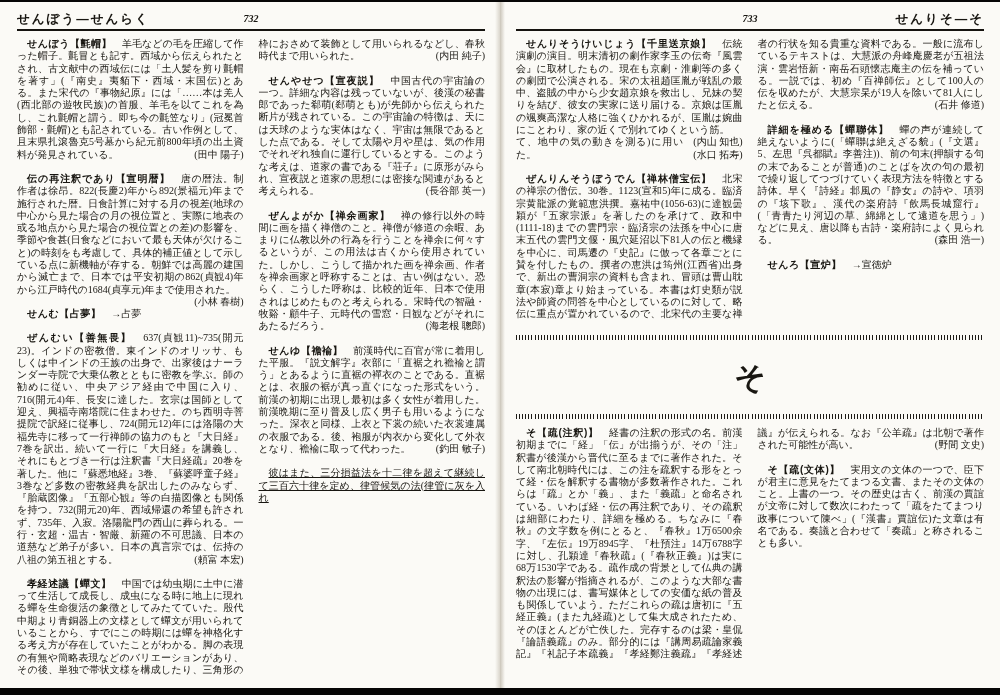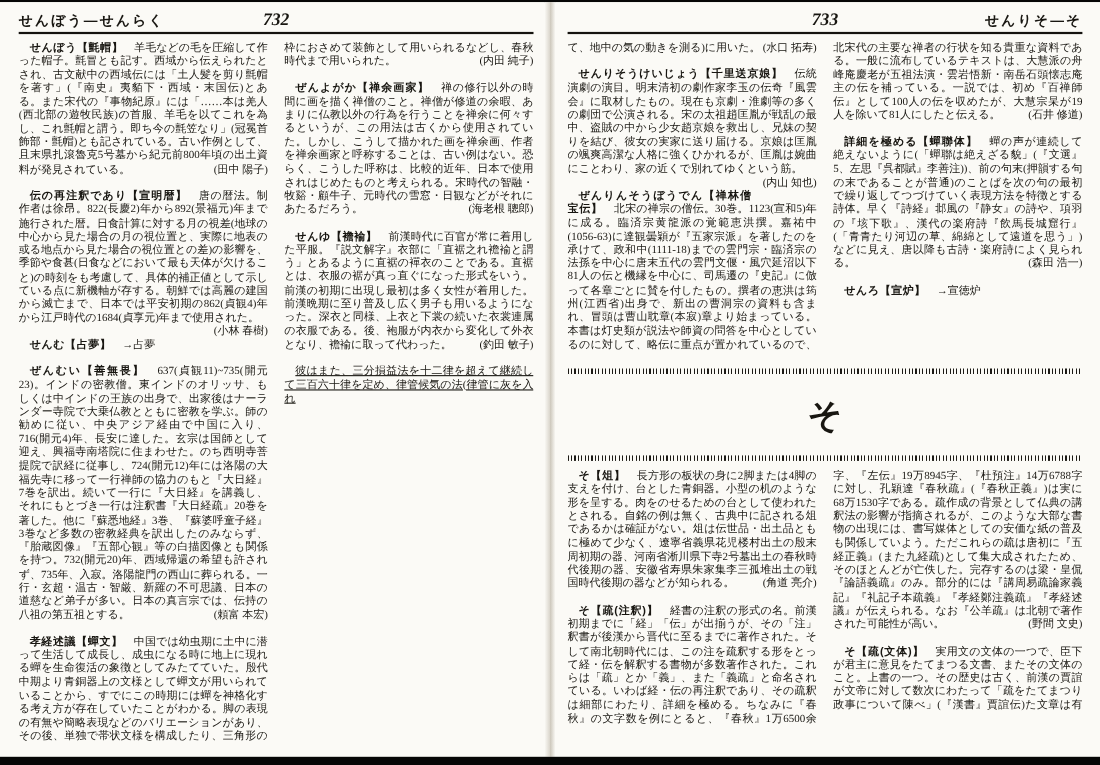--- a/index.html
+++ b/index.html
@@ -21,21 +21,21 @@
 
   .page-header { position:relative; height:22px; border-bottom:2px solid #15130f; margin-bottom:7px; }
   .running-head {
     font-family:"Liberation Sans","DejaVu Sans",sans-serif;
     font-weight:bold; font-size:12.5px; letter-spacing:2px; line-height:20px;
   }
   .page.left  .running-head { float:left; }
   .page.right .running-head { float:right; }
   .page-number {
     position:absolute; left:50%; transform:translateX(-50%);
-    font-style:italic; font-weight:bold; font-size:16px; line-height:19px;
+    font-style:italic; font-weight:bold; font-size:10px; line-height:19px;
     font-family:"Liberation Serif","DejaVu Serif",serif;
   }
 
   .page-body {
     column-count:2; column-gap:15px; column-fill:auto;
     text-align:justify; overflow:hidden;
     font-size:10px; line-height:12.3px;
   }
   .page.left .page-body { height:645px; }
   .page-body.top { height:288px; }
@@ -85,65 +85,65 @@
           <div class="entry">
             <p class="first"><b class="ehead">せんむ【占夢】</b>　→占夢</p>
           </div>
           <div class="entry">
             <p class="first"><b class="ehead">ぜんむい【善無畏】</b>　637(貞観11)~735(開元23)。インドの密教僧。東インドのオリッサ、もしくは中インドの王族の出身で、出家後はナーランダー寺院で大乗仏教とともに密教を学ぶ。師の勧めに従い、中央アジア経由で中国に入り、716(開元4)年、長安に達した。玄宗は国師として迎え、興福寺南塔院に住まわせた。のち西明寺菩提院で訳経に従事し、724(開元12)年には洛陽の大福先寺に移って一行禅師の協力のもと『大日経』7巻を訳出。続いて一行に『大日経』を講義し、それにもとづき一行は注釈書『大日経疏』20巻を著した。他に『蘇悉地経』3巻、『蘇婆呼童子経』3巻など多数の密教経典を訳出したのみならず、『胎蔵図像』『五部心観』等の白描図像とも関係を持つ。732(開元20)年、西域帰還の希望も許されず、735年、入寂。洛陽龍門の西山に葬られる。一行・玄超・温古・智厳、新羅の不可思議、日本の道慈など弟子が多い。日本の真言宗では、伝持の八祖の第五祖とする。<span class="sig">(頼富 本宏)</span></p>
           </div>
           <div class="entry">
             <p class="first"><b class="ehead">孝経述議【蟬文】</b>　中国では幼虫期に土中に潜って生活して成長し、成虫になる時に地上に現れる蟬を生命復活の象徴としてみたてていた。殷代中期より青銅器上の文様として蟬文が用いられていることから、すでにこの時期には蟬を神格化する考え方が存在していたことがわかる。脚の表現の有無や簡略表現などのバリエーションがあり、その後、単独で帯状文様を構成したり、三角形の枠におさめて装飾として用いられるなどし、春秋時代まで用いられた。<span class="sig">(内田 純子)</span></p>
           </div>
           <div class="entry">
+            <p class="first"><b class="ehead">せんやせつ【宣夜説】</b>　中国古代の宇宙論の一つ。詳細な内容は残っていないが、後漢の秘書郎であった郗萌(郄萌とも)が先師から伝えられた断片が残されている。この宇宙論の特徴は、天には天球のような実体はなく、宇宙は無限であるとした点である。そして太陽や月や星は、気の作用でそれぞれ独自に運行しているとする。このような考えは、道家の書である『荘子』に原形がみられ、宣夜説と道家の思想には密接な関連があると考えられる。<span class="sig">(長谷部 英一)</span></p>
+          </div>
+          <div class="entry">
             <p class="first"><b class="ehead">ぜんよがか【禅余画家】</b>　禅の修行以外の時間に画を描く禅僧のこと。禅僧が修道の余暇、あまりに仏教以外の行為を行うことを禅余に何々するというが、この用法は古くから使用されていた。しかし、こうして描かれた画を禅余画、作者を禅余画家と呼称することは、古い例はない。恐らく、こうした呼称は、比較的近年、日本で使用されはじめたものと考えられる。宋時代の智融・牧谿・顧牛子、元時代の雪窓・日観などがそれにあたるだろう。<span class="sig">(海老根 聰郎)</span></p>
           </div>
           <div class="entry">
             <p class="first"><b class="ehead">せんゆ【襜褕】</b>　前漢時代に百官が常に着用した平服。『説文解字』衣部に「直裾之れ襜褕と謂う」とあるように直裾の襌衣のことである。直裾とは、衣服の裾が真っ直ぐになった形式をいう。前漢の初期に出現し最初は多く女性が着用した。前漢晩期に至り普及し広く男子も用いるようになった。深衣と同様、上衣と下裳の続いた衣裳連属の衣服である。後、袍服が内衣から変化して外衣となり、襜褕に取って代わった。<span class="sig">(釣田 敏子)</span></p>
           </div>
           <div class="entry">
             <p class="follow">彼はまた、三分損益法を十二律を超えて継続して三百六十律を定め、律管候気の法(律管に灰を入れ</p>
           </div>
         </div>
     </div>
 
     <div class="gutter"></div>
 
     <div class="page right">
       <div class="page-header">
         <span class="running-head">せんりそ―そ</span>
         <span class="page-number">733</span>
       </div>
       <div class="page-body top" id="right-body-top">
+          <div class="entry">
+            <p class="first"><b class="ehead">せんりそうけいじょう【千里送京娘】</b>　伝統演劇の演目。明末清初の劇作家李玉の伝奇『風雲会』に取材したもの。現在も京劇・淮劇等の多くの劇団で公演される。宋の太祖趙匡胤が戦乱の最中、盗賊の中から少女趙京娘を救出し、兄妹の契りを結び、彼女の実家に送り届ける。京娘は匡胤の颯爽高潔な人格に強くひかれるが、匡胤は婉曲にことわり、家の近くで別れてゆくという筋。<span class="sig">(内山 知也)</span></p>
+          </div>
           <div class="entry cont">
             <p class="first">て、地中の気の動きを測る)に用いた。<span class="sig">(水口 拓寿)</span></p>
-          </div>
-          <div class="entry">
-            <p class="first"><b class="ehead">せんりそうけいじょう【千里送京娘】</b>　伝統演劇の演目。明末清初の劇作家李玉の伝奇『風雲会』に取材したもの。現在も京劇・淮劇等の多くの劇団で公演される。宋の太祖趙匡胤が戦乱の最中、盗賊の中から少女趙京娘を救出し、兄妹の契りを結び、彼女の実家に送り届ける。京娘は匡胤の颯爽高潔な人格に強くひかれるが、匡胤は婉曲にことわり、家の近くで別れてゆくという筋。<span class="sig">(内山 知也)</span></p>
           </div>
           <div class="entry">
             <p class="first"><b class="ehead">ぜんりんそうぼうでん【禅林僧宝伝】</b>　北宋の禅宗の僧伝。30巻。1123(宣和5)年に成る。臨済宗黄龍派の覚範恵洪撰。嘉祐中(1056-63)に達観曇穎が『五家宗派』を著したのを承けて、政和中(1111-18)までの雲門宗・臨済宗の法孫を中心に唐末五代の雲門文偃・風穴延沼以下81人の伝と機縁を中心に、司馬遷の『史記』に倣って各章ごとに賛を付したもの。撰者の恵洪は筠州(江西省)出身で、新出の曹洞宗の資料も含まれ、冒頭は曹山耽章(本寂)章より始まっている。本書は灯史類が説法や師資の問答を中心としているのに対して、略伝に重点が置かれているので、北宋代の主要な禅者の行状を知る貴重な資料である。一般に流布しているテキストは、大慧派の舟峰庵慶老が五祖法演・雲岩悟新・南岳石頭懐志庵主の伝を補っている。一説では、初め『百禅師伝』として100人の伝を収めたが、大慧宗杲が19人を除いて81人にしたと伝える。<span class="sig">(石井 修道)</span></p>
           </div>
           <div class="entry">
             <p class="first"><b class="ehead">詳細を極める【蟬聯体】</b>　蟬の声が連続して絶えないように(「蟬聯は絶えざる貌」(『文選』5、左思『呉都賦』李善注))、前の句末(押韻する句の末であることが普通)のことばを次の句の最初で繰り返してつづけていく表現方法を特徴とする詩体。早く『詩経』邶風の『静女』の詩や、項羽の『垓下歌』、漢代の楽府詩『飲馬長城窟行』(「青青たり河辺の草、綿綿として遠道を思う」)などに見え、唐以降も古詩・楽府詩によく見られる。<span class="sig">(森田 浩一)</span></p>
           </div>
           <div class="entry">
             <p class="first"><b class="ehead">せんろ【宣炉】</b>　→宣徳炉</p>
           </div>
         </div>
       <div class="so-divider">
         <div class="hatch"></div>
         <div class="so-char">そ</div>
         <div class="hatch"></div>
       </div>
       <div class="page-body bottom" id="right-body-bottom">
           <div class="entry">
-            <p class="first"><b class="ehead">そ【俎】</b>　長方形の板状の身に2脚または4脚の支えを付け、台とした青銅器。小型の机のような形を呈する。肉をのせるための台として使われたとされる。自銘の例は無く、古典中に記される俎であるかは確証がない。俎は伝世品・出土品ともに極めて少なく、遼寧省義県花児楼村出土の殷末周初期の器、河南省淅川県下寺2号墓出土の春秋時代後期の器、安徽省寿県朱家集李三孤堆出土の戦国時代後期の器などが知られる。<span class="sig">(角道 亮介)</span></p>
-          </div>
-          <div class="entry">
             <p class="first"><b class="ehead">そ【疏(注釈)】</b>　経書の注釈の形式の名。前漢初期までに「経」「伝」が出揃うが、その「注」釈書が後漢から晋代に至るまでに著作された。そして南北朝時代には、この注を疏釈する形をとって経・伝を解釈する書物が多数著作された。これらは「疏」とか「義」、また「義疏」と命名されている。いわば経・伝の再注釈であり、その疏釈は細部にわたり、詳細を極める。ちなみに『春秋』の文字数を例にとると、『春秋』1万6500余字、『左伝』19万8945字、『杜預注』14万6788字に対し、孔穎達『春秋疏』(『春秋正義』)は実に68万1530字である。疏作成の背景として仏典の講釈法の影響が指摘されるが、このような大部な書物の出現には、書写媒体としての安価な紙の普及も関係していよう。ただこれらの疏は唐初に『五経正義』(また九経疏)として集大成されたため、そのほとんどが亡佚した。完存するのは梁・皇侃『論語義疏』のみ。部分的には『講周易疏論家義記』『礼記子本疏義』『孝経鄭注義疏』『孝経述議』が伝えられる。なお『公羊疏』は北朝で著作された可能性が高い。<span class="sig">(野間 文史)</span></p>
           </div>
           <div class="entry">
             <p class="first"><b class="ehead">そ【疏(文体)】</b>　実用文の文体の一つで、臣下が君主に意見をたてまつる文書、またその文体のこと。上書の一つ。その歴史は古く、前漢の賈誼が文帝に対して数次にわたって「疏をたてまつり政事について陳べ」(『漢書』賈誼伝)た文章は有名である。奏議と合わせて「奏疏」と称されることも多い。</p>
           </div>
         </div>
     </div>
 
   </div>
 

